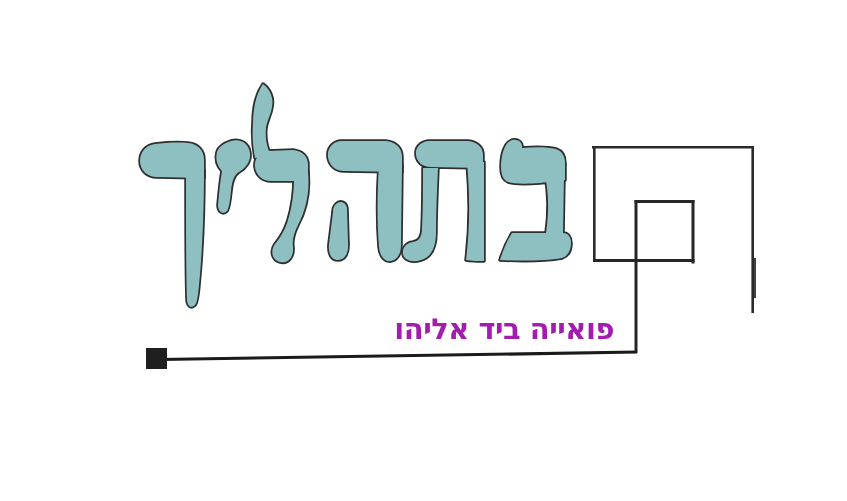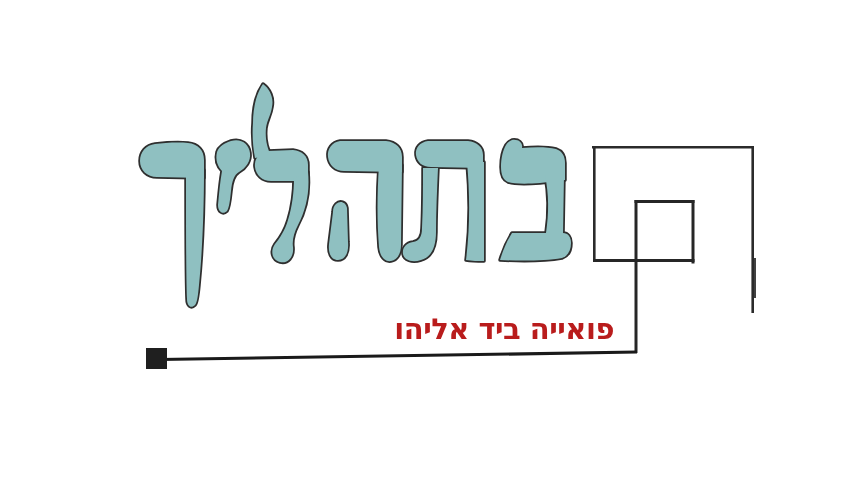--- a/index.html
+++ b/index.html
@@ -36,21 +36,21 @@
 
   .subtitle {
     position: absolute;
     top: 315px;
     right: 233px;
     direction: rtl;
     font-family: "DejaVu Sans", sans-serif;
     font-size: 29px;
     font-weight: bold;
     letter-spacing: -0.5px;
-    color: #b91c1c;
+    color: #a21caf;
     white-space: nowrap;
     line-height: 1;
   }
   
   .wordmark-text {
     position: absolute;
     left: 140px;
     top: 128px;
     width: 432px;
     height: 180px;

